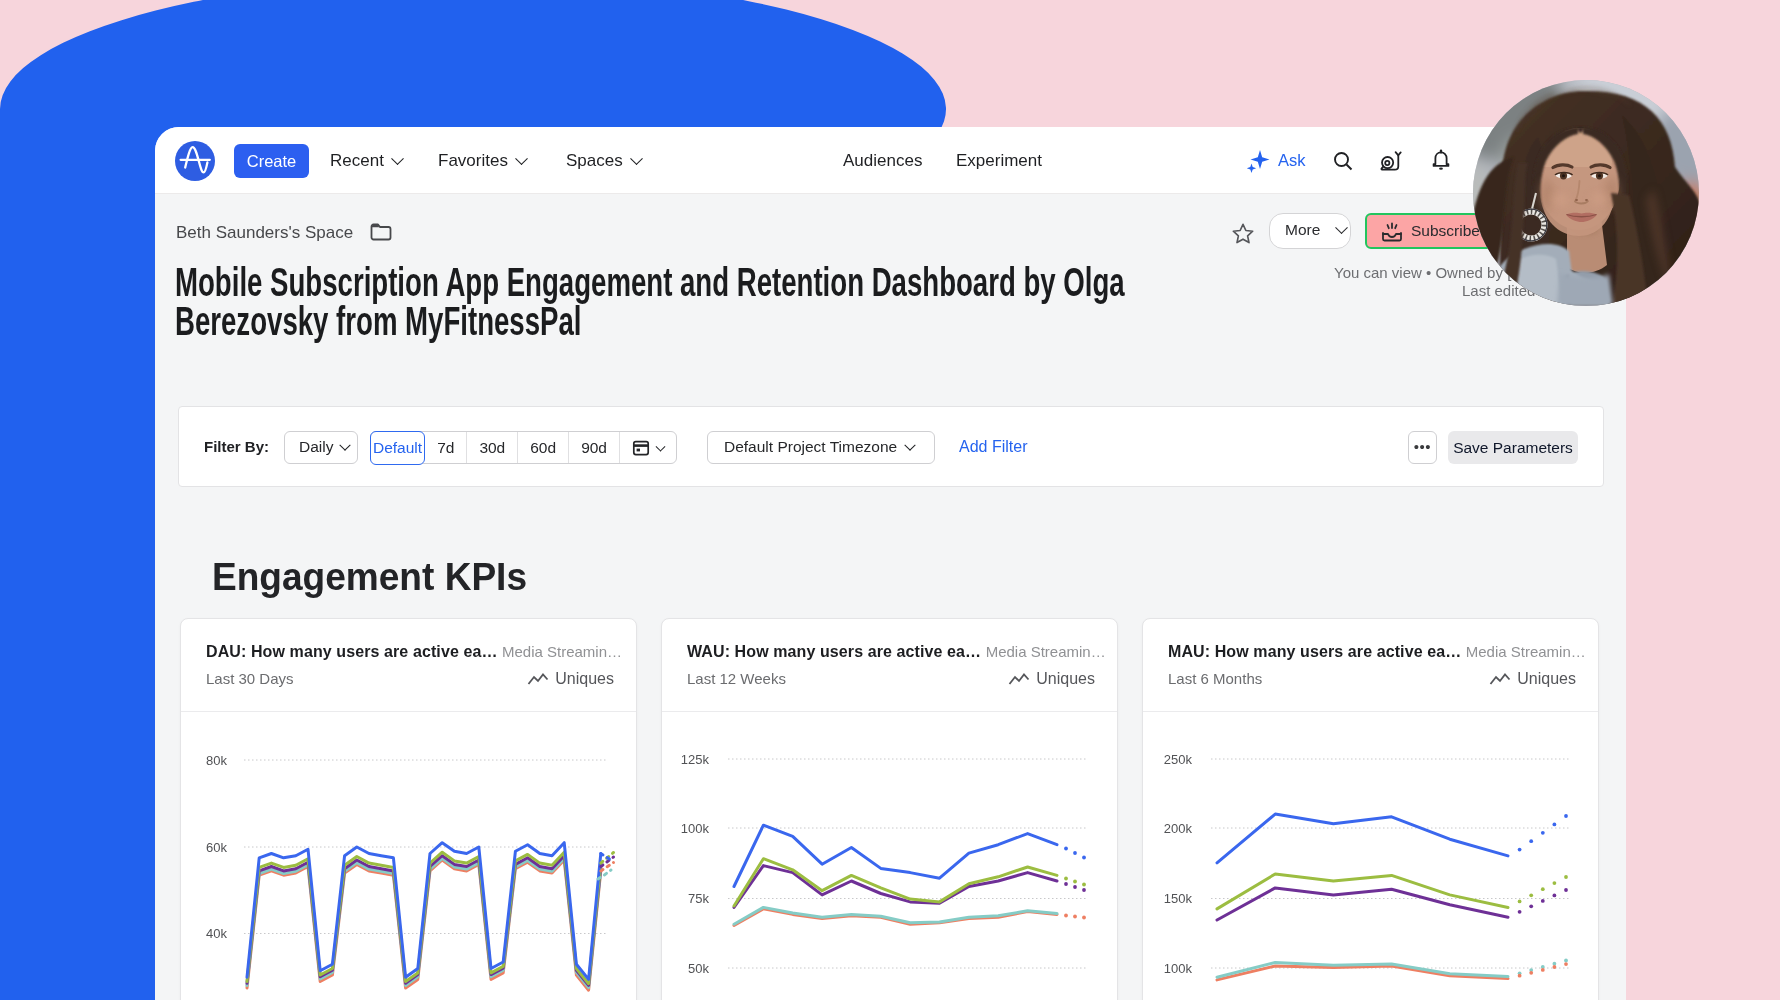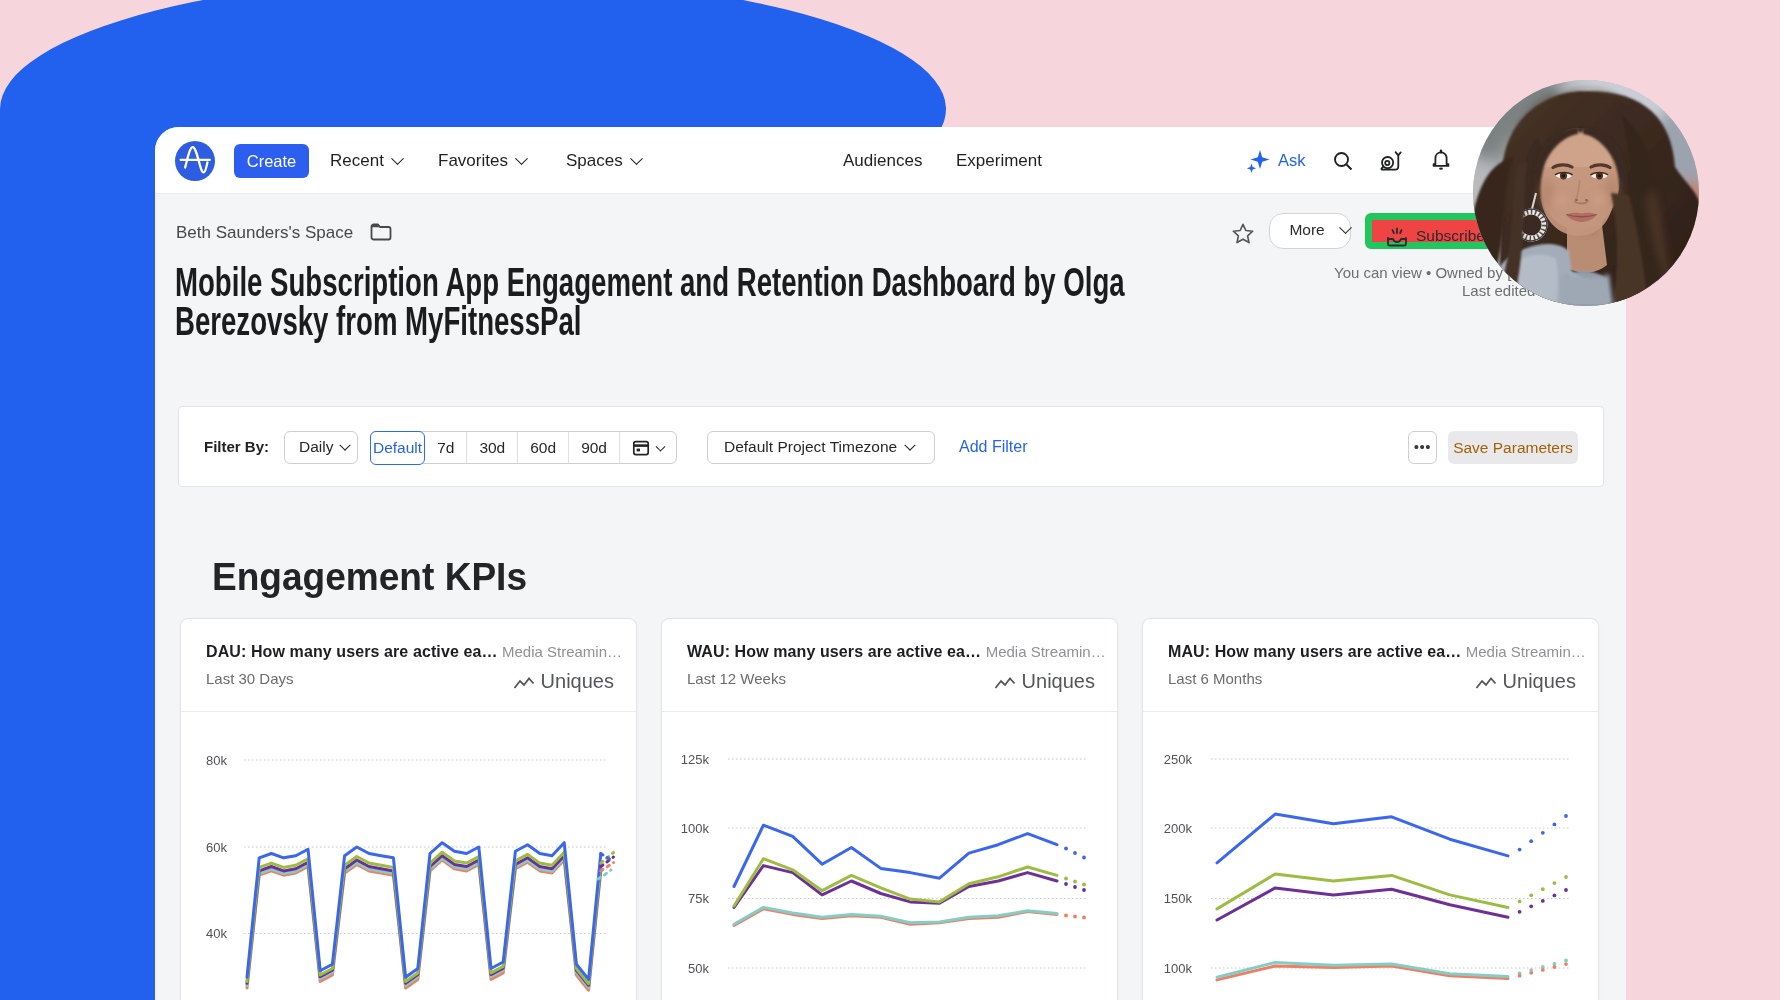--- a/index.html
+++ b/index.html
@@ -15,49 +15,49 @@
   .create { position:absolute; left:79px; top:17px; width:75px; height:34px; background:#2c5ff0;
     border-radius:6px; color:#fff; font-size:16.5px; text-align:center; line-height:34px; }
   .navitem { position:absolute; top:0; height:67px; line-height:67px; font-size:17px; color:#1f2023; white-space:nowrap; }
   .chev { display:inline-block; width:9px; height:9px; border-right:1.8px solid #1f2023; border-bottom:1.8px solid #1f2023;
     transform:rotate(45deg) translate(-2px,-2px); margin-left:9px; }
   .navicon { position:absolute; top:0; height:67px; display:flex; align-items:center; }
   .ask { position:absolute; left:1090px; top:0; height:67px; display:flex; align-items:center; color:#2563ef; font-size:16.5px; }
   .crumbrow { position:absolute; top:87px; left:0; width:100%; height:40px; }
   .crumb { position:absolute; left:21px; top:9px; font-size:17px; color:#47484b; }
   .morebtn { position:absolute; left:1114px; top:-1px; width:82px; height:36px; background:#fff; border:1px solid #d4d4d6;
-    border-radius:14px; font-size:15.5px; color:#2a2b2e; text-align:right; padding:7px 0 0 15px; }
-  .subbtn { position:absolute; left:1210px; top:-1px; width:175px; height:36px; background:#ef4444; border:7px solid #22c55e;
+    border-radius:14px; font-size:15.5px; color:#2a2b2e; text-align:left; padding:7px 0 0 15px; }
+  .subbtn { position:absolute; left:1210px; top:-1px; width:175px; height:36px; background:#fca5a5; border:2px solid #22c55e;
     border-radius:6px; font-size:15.5px; color:#2a2b2e; padding:7px 0 0 44px; }
   .viewtxt1 { position:absolute; top:137px; left:1179px; font-size:15px; color:#6d6e71; white-space:nowrap; }
   .viewtxt2 { position:absolute; top:155px; left:1307px; font-size:15px; color:#6d6e71; white-space:nowrap; }
   .title { position:absolute; left:20px; top:136px; width:2000px; font-size:40px; line-height:39px; font-weight:bold; color:#1b1c1e; transform:scaleX(.69); transform-origin:left top; white-space:nowrap;}
   .desc { position:absolute; left:20px; top:233px; font-size:17px; color:#333437; }
   .filterbar { position:absolute; left:23px; top:279px; width:1426px; height:81px; background:#fff;
     border:1px solid #e3e3e5; border-radius:4px; }
   .fb-label { position:absolute; left:25px; top:31px; font-size:15px; font-weight:bold; color:#202124; }
   .btn { position:absolute; background:#fff; border:1px solid #cfcfd2; border-radius:6px; height:33px;
     font-size:15.5px; color:#26272a; }
   .seg { position:absolute; left:191px; top:24px; height:33px; border:1px solid #cfcfd2; border-radius:6px; background:#fff; display:flex; }
   .seg > div { height:31px; line-height:31px; padding:0 12px; font-size:15.5px; color:#26272a; border-right:1px solid #e0e0e2;}
   .seg > div:last-child { border-right:none; }
   .seg .sel { color:#2563ef; border:1.5px solid #2f6af0; border-radius:6px; margin:-1px 0 0 -1px; height:34px; line-height:32px; padding:0 2px; background:#fff;}
   .addfilter { position:absolute; left:780px; top:31px; font-size:16px; color:#2563ef; }
   .dots3 { position:absolute; left:1229px; top:24px; width:29px; height:33px; border:1px solid #cfcfd2; border-radius:6px;
     color:#3a3b3e; text-align:center; line-height:30px; font-size:15px; letter-spacing:.5px;}
   .savebtn { position:absolute; left:1269px; top:24px; width:130px; height:33px; background:#e9e9eb; border-radius:6px;
-    color:#a16207; font-size:15.5px; text-align:center; line-height:33px; }
+    color:#0f172a; font-size:15.5px; text-align:center; line-height:33px; }
   .kpih { position:absolute; left:57px; top:428px; font-size:39px; font-weight:bold; color:#232427; transform:scaleX(.95); transform-origin:left top; white-space:nowrap; }
   .card { position:absolute; top:491px; width:457px; height:600px; background:#fff; border:1px solid #e4e4e6;
     border-radius:8px; box-shadow:0 1px 3px rgba(0,0,0,.04); }
   .chead { position:absolute; left:25px; top:24px; right:8px; white-space:nowrap; overflow:hidden; font-size:16px; }
   .chead b { color:#1d1e21; letter-spacing:.1px; }
   .chead span { color:#909194; font-size:15px; }
   .csub { position:absolute; left:25px; top:51px; font-size:15px; color:#6b6c6f; }
-  .cuniq { position:absolute; right:22px; top:51px; font-size:20px; color:#55565a; }
+  .cuniq { position:absolute; right:22px; top:51px; font-size:16px; color:#55565a; }
   .cdivide { position:absolute; left:0; right:0; top:92px; border-top:1px solid #ebebed; }
   .gDAU  { position:absolute; left:0; top:0; }
 </style>
 </head>
 <body>
 <svg class="blob" width="1780" height="1000" viewBox="0 0 1780 1000">
   <path d="M 0 109 A 473 133 0 1 1 937 135 L 937 1000 L 0 1000 Z" fill="#2161ee"></path>
 </svg>
 
 <div class="window">

